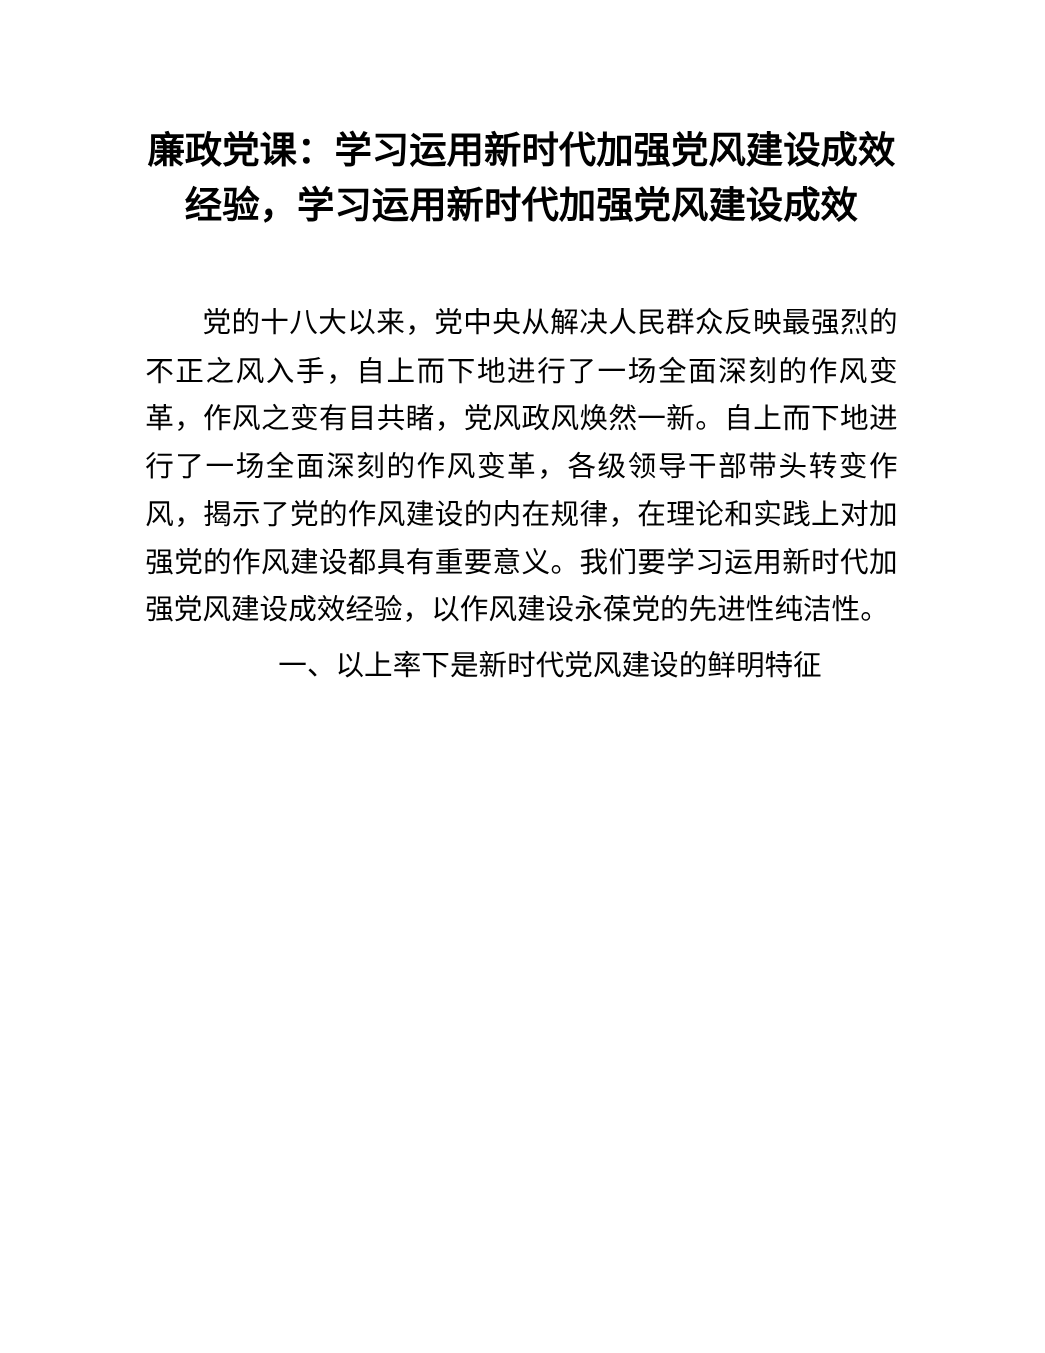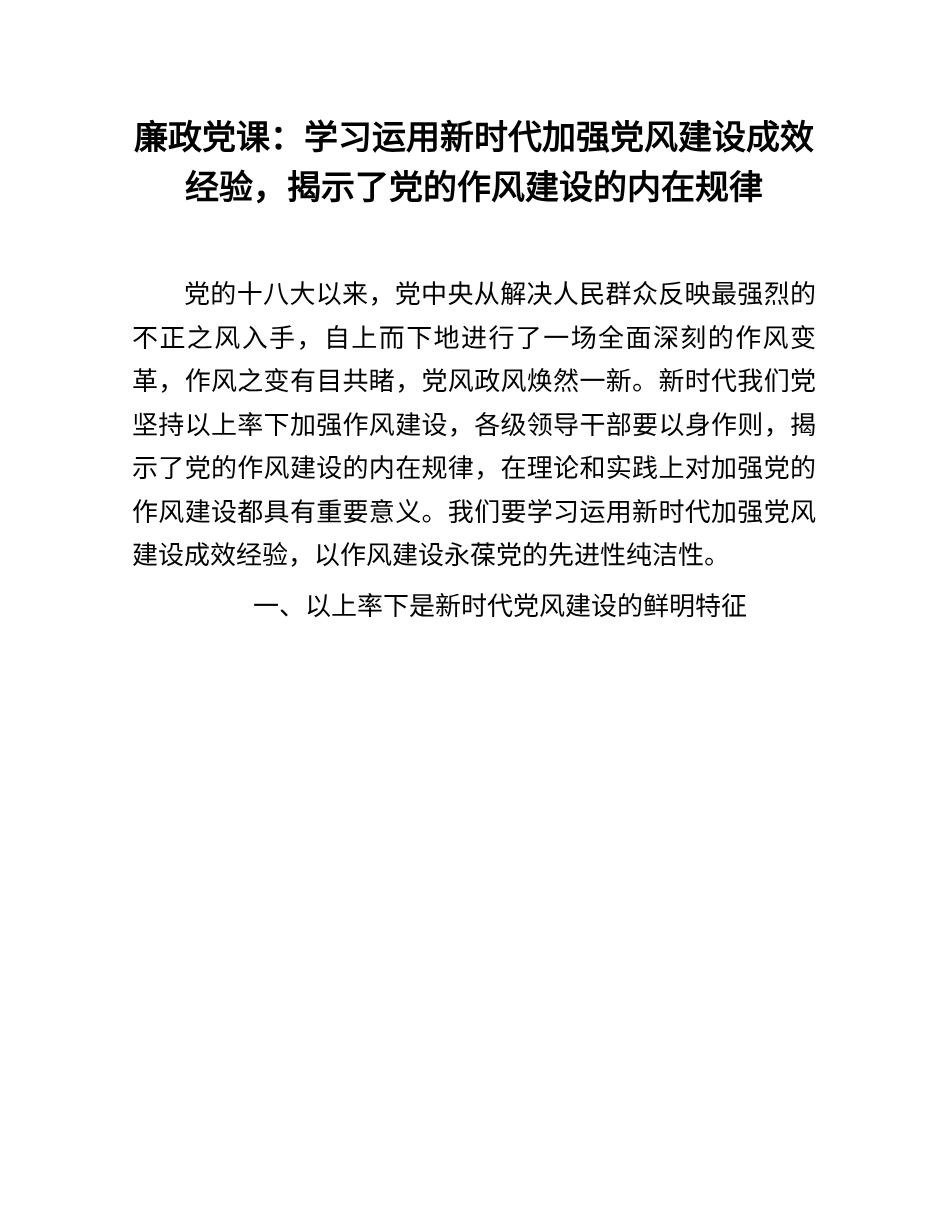--- a/index.html
+++ b/index.html
@@ -47,22 +47,22 @@
       white-space: nowrap;
     }
   </style>
 </head>
 <body>
 
 <div class="page">
 
   <h1 class="doc-title">
     <span class="title-line">廉政党课：学习运用新时代加强党风建设成效</span>
-    <span class="title-line">经验，揭示了党的作风建设的内在规律</span>
+    <span class="title-line">经验，学习运用新时代加强党风建设成效</span>
   </h1>
 
-  <p class="body-para">党的十八大以来，党中央从解决人民群众反映最强烈的不正之风入手，自上而下地进行了一场全面深刻的作风变革，作风之变有目共睹，党风政风焕然一新。新时代我们党坚持以上率下加强作风建设，各级领导干部要以身作则，揭示了党的作风建设的内在规律，在理论和实践上对加强党的作风建设都具有重要意义。我们要学习运用新时代加强党风建设成效经验，以作风建设永葆党的先进性纯洁性。</p>
+  <p class="body-para">党的十八大以来，党中央从解决人民群众反映最强烈的不正之风入手，自上而下地进行了一场全面深刻的作风变革，作风之变有目共睹，党风政风焕然一新。自上而下地进行了一场全面深刻的作风变革，各级领导干部带头转变作风，揭示了党的作风建设的内在规律，在理论和实践上对加强党的作风建设都具有重要意义。我们要学习运用新时代加强党风建设成效经验，以作风建设永葆党的先进性纯洁性。</p>
 
   <h2 class="section-heading">一、以上率下是新时代党风建设的鲜明特征</h2>
 
 
 
 </div>
 
 </body></html>

